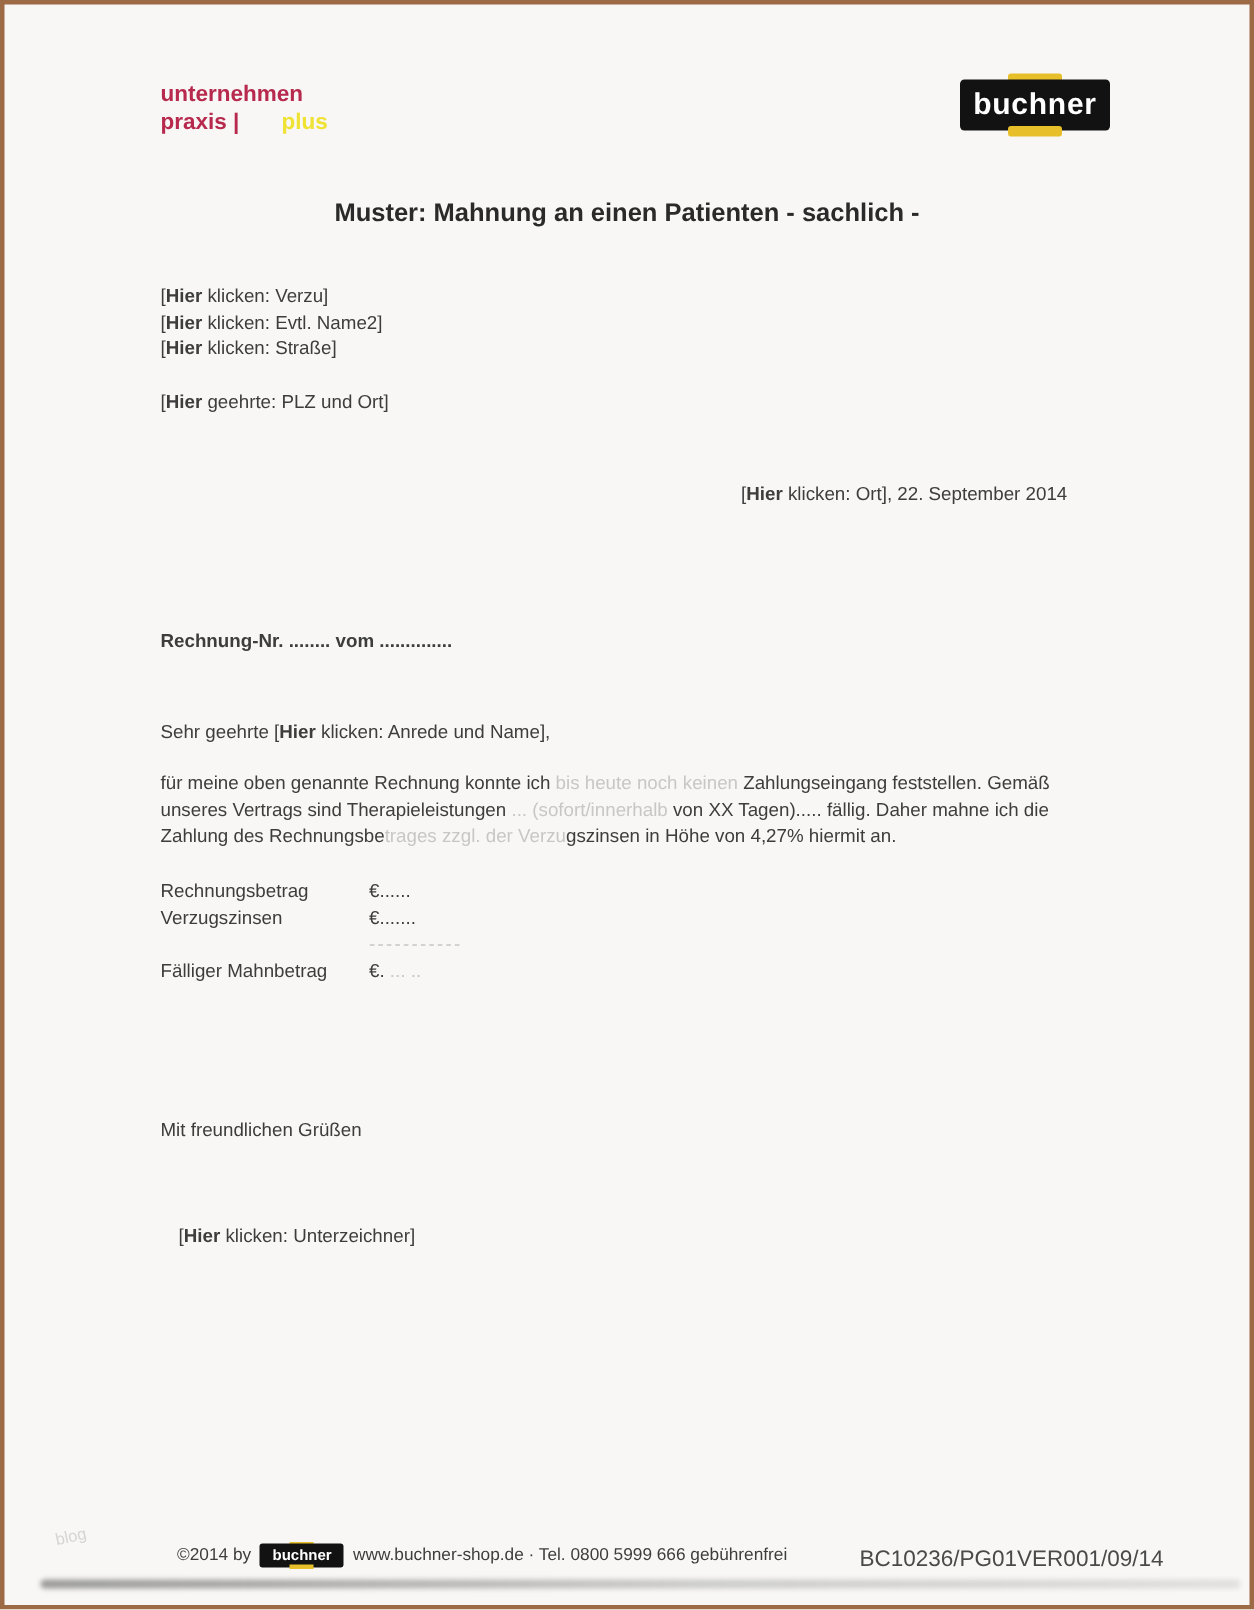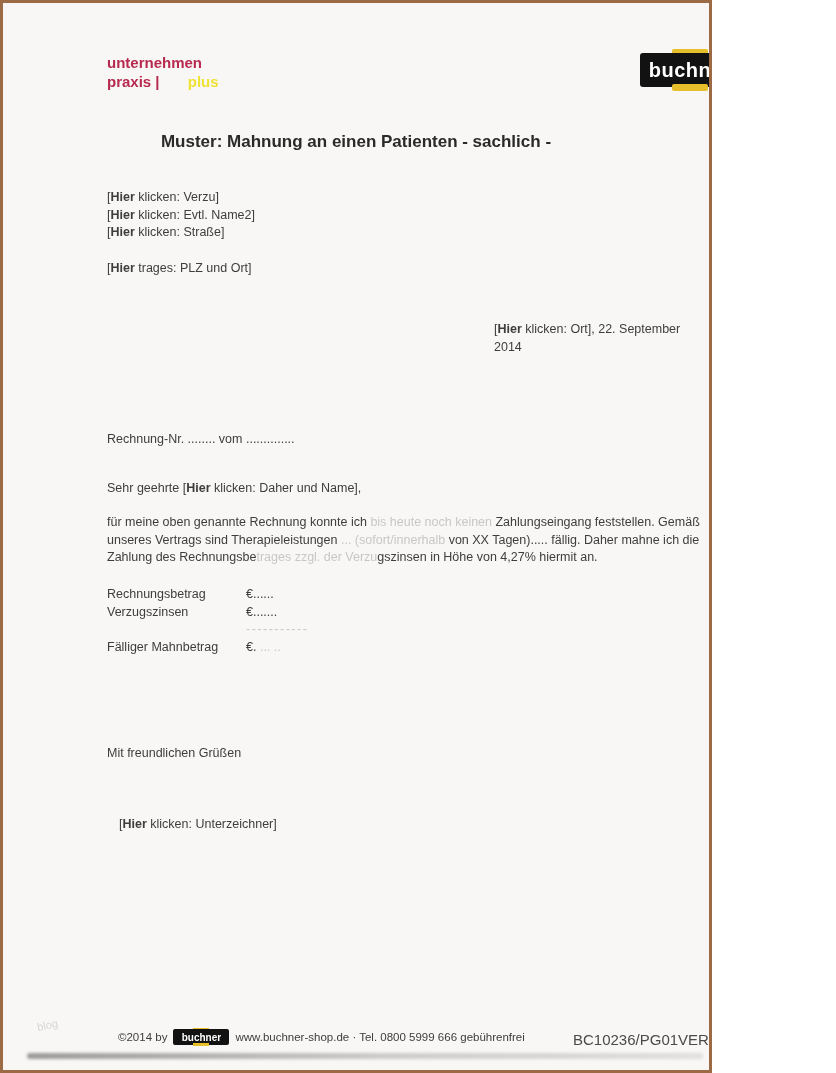--- a/index.html
+++ b/index.html
@@ -1,18 +1,18 @@
 <!DOCTYPE html>
 <html><head>
 <meta charset="utf-8">
 <style>
   html,body{margin:0;padding:0;background:#fff;}
   .page{
     position:relative;
-    width:712px;height:1073px;
+    width:836px;height:1073px;
     box-sizing:border-box;
     background:#f8f7f5;
     border:3px solid #9c6a44;
     font-family:"Liberation Sans","DejaVu Sans",sans-serif;
     color:#3d3d3d;
     overflow:hidden;
   }
   .abs{position:absolute;}
   
   .up-logo{left:104px;top:50px;font-weight:bold;font-size:15px;line-height:19px;color:#b72a4e;}
@@ -25,21 +25,21 @@
   .buchner-logo .box{position:absolute;inset:0;background:#121212;border-radius:3px;display:flex;align-items:center;justify-content:center;}
   .buchner-logo .box span{color:#fff;font-weight:bold;font-size:20px;letter-spacing:.5px;}
   
   .title{left:0;top:129px;width:100%;text-align:center;font-size:17px;font-weight:bold;color:#2a2a2a;margin:0;}
   
   .txt{font-size:12.5px;line-height:17.5px;}
   .addr{left:104px;top:186px;}
   .addr .gap{height:18px;}
   .hier b{font-weight:bold;}
   .dateline{left:491px;top:318px;}
-  .subject{left:104px;top:428px;font-weight:normal;}
+  .subject{left:104px;top:416px;font-weight:bold;}
   .salutation{left:104px;top:477px;}
   .p1{left:104px;top:511px;width:628px;margin:0;}
   .faded{color:#c7c7c5;}
   .amt-label{left:104px;}
   .amt-value{left:243px;}
   .sep{letter-spacing:1.5px;color:#c7c7c5;}
   .p2{left:104px;top:690px;width:620px;margin:0;}
   .closing{left:104px;top:742px;}
   .signature{left:104px;top:813px;padding-left:12px;}
   
@@ -80,31 +80,31 @@
     <div class="tab bottom"></div>
   </div>
 
   <h1 class="abs title">Muster: Mahnung an einen Patienten - sachlich -</h1>
 
   <div class="abs addr txt">
     <div class="hier"><span>[</span><b>Hier</b><span> klicken: Verzu]</span></div>
     <div class="hier"><span>[</span><b>Hier</b><span> klicken: Evtl. Name2]</span></div>
     <div class="hier"><span>[</span><b>Hier</b><span> klicken: Straße]</span></div>
     <div class="gap"></div>
-    <div class="hier"><span>[</span><b>Hier</b><span> trages: PLZ und Ort]</span></div>
+    <div class="hier"><span>[</span><b>Hier</b><span> geehrte: PLZ und Ort]</span></div>
   </div>
 
   <div class="abs dateline txt hier">
     <span>[</span><b>Hier</b><span> klicken: Ort], 22. September 2014</span>
   </div>
 
   <div class="abs subject txt">Rechnung-Nr. ........ vom ..............</div>
 
   <div class="abs salutation txt hier">
-    <span>Sehr geehrte [</span><b>Hier</b><span> klicken: Daher und Name],</span>
+    <span>Sehr geehrte [</span><b>Hier</b><span> klicken: Anrede und Name],</span>
   </div>
 
   <p class="abs p1 txt"><span>für meine oben genannte Rechnung konnte ich </span><span class="faded">bis heute noch keinen </span><span>Zahlungseingang feststellen. Gemäß unseres Vertrags sind Therapieleistungen </span><span class="faded">... (sofort/innerhalb</span><span> von XX Tagen)..... fällig. Daher mahne ich die Zahlung des Rechnungsbe</span><span class="faded">trages zzgl. der Verzu</span><span>gszinsen in Höhe von 4,27% hiermit an.</span></p>
 
   <div>
     <span class="abs txt amt-label" style="top:583px">Rechnungsbetrag</span>
     <span class="abs txt amt-value" style="top:583px">€......</span>
     <span class="abs txt amt-label" style="top:601px">Verzugszinsen</span>
     <span class="abs txt amt-value" style="top:601px">€.......</span>
     <span class="abs txt amt-value sep" style="top:618px">-----------</span>

